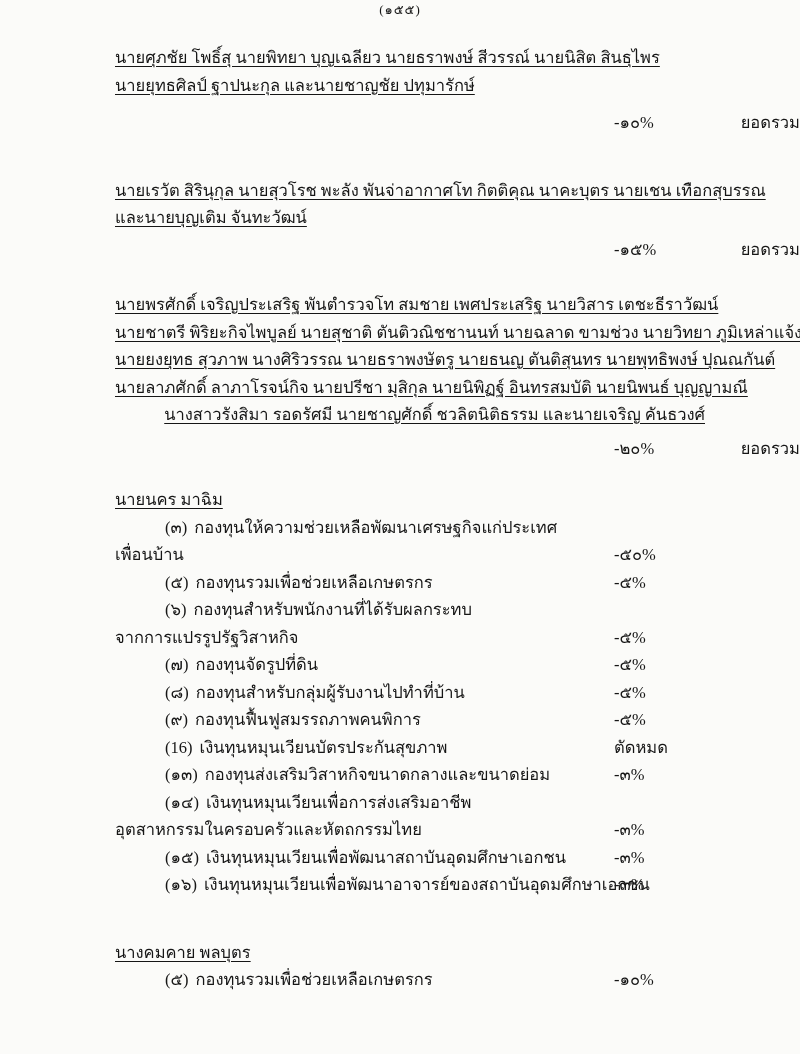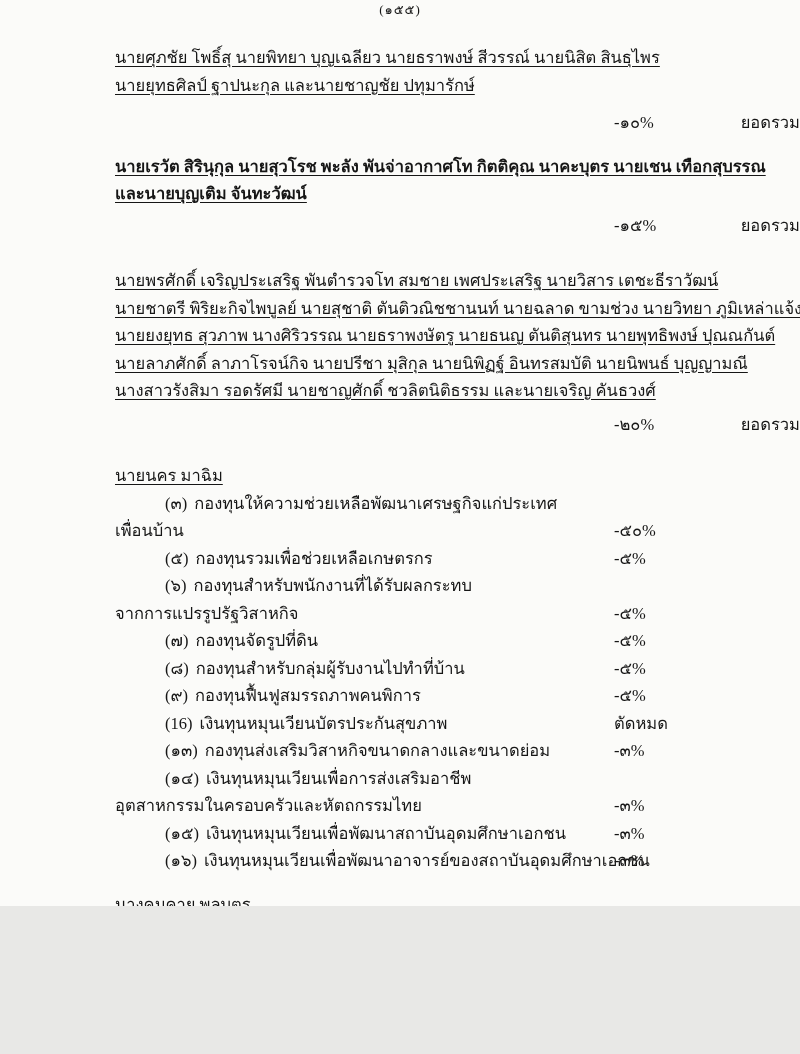--- a/index.html
+++ b/index.html
@@ -1,17 +1,17 @@
 <!DOCTYPE html>
 <html lang="th"><head>
 <meta charset="utf-8">
 <style>
   html,body{margin:0;padding:0;background:#e8e8e6;}
   .page{
-    width:800px;height:906px;
+    width:800px;height:1054px;
     margin:0 auto;
     background:#fbfbf9;
     position:relative;
     font-family:"Liberation Serif","DejaVu Serif",serif;
     font-size:16.5px;
     line-height:27.5px;
     color:#161616;
     overflow:hidden;
     box-sizing:border-box;
     padding-top:2px;
@@ -44,24 +44,24 @@
     text-decoration:none;
     white-space:nowrap;
   }
   .member-heading{
     margin-left:115px;
     text-decoration:underline;
     text-underline-offset:3px;
     white-space:nowrap;
   }
   .g1{margin-top:26px;}
-  .g2{margin-top:16px;font-weight:bold;}
-  .g3{margin-top:28px;}
+  .g2{margin-top:40px;}
+  .g3{margin-top:28px;text-align:right;}
   .h4{margin-top:24px;}
-  .h5{margin-top:16px;font-family:Liberation Serif, serif;}
+  .h5{margin-top:40px;font-family:Liberation Serif, serif;}
   .items{margin-top:0;}
   .line1{padding-left:165px;white-space:nowrap;}
   .line2{padding-left:115px;white-space:nowrap;}
   .fund-no{margin-right:7px;}
 </style>
 </head>
 <body>
 
 <div class="page">
 

